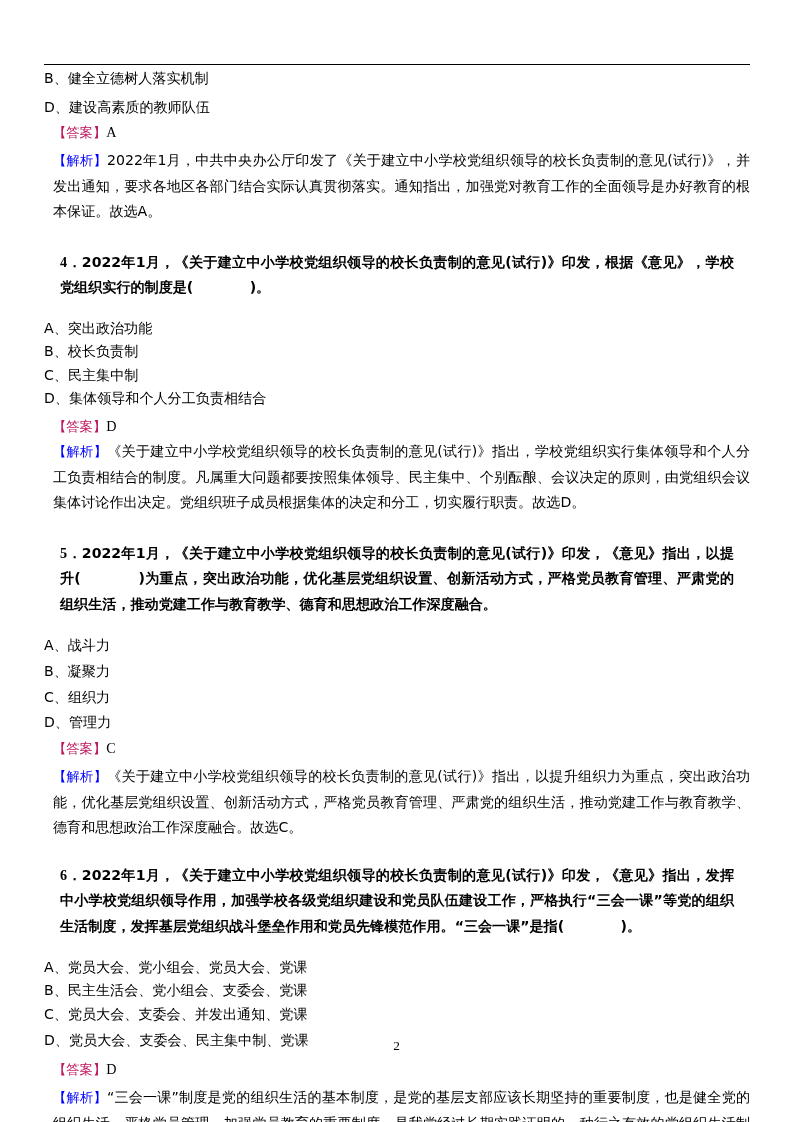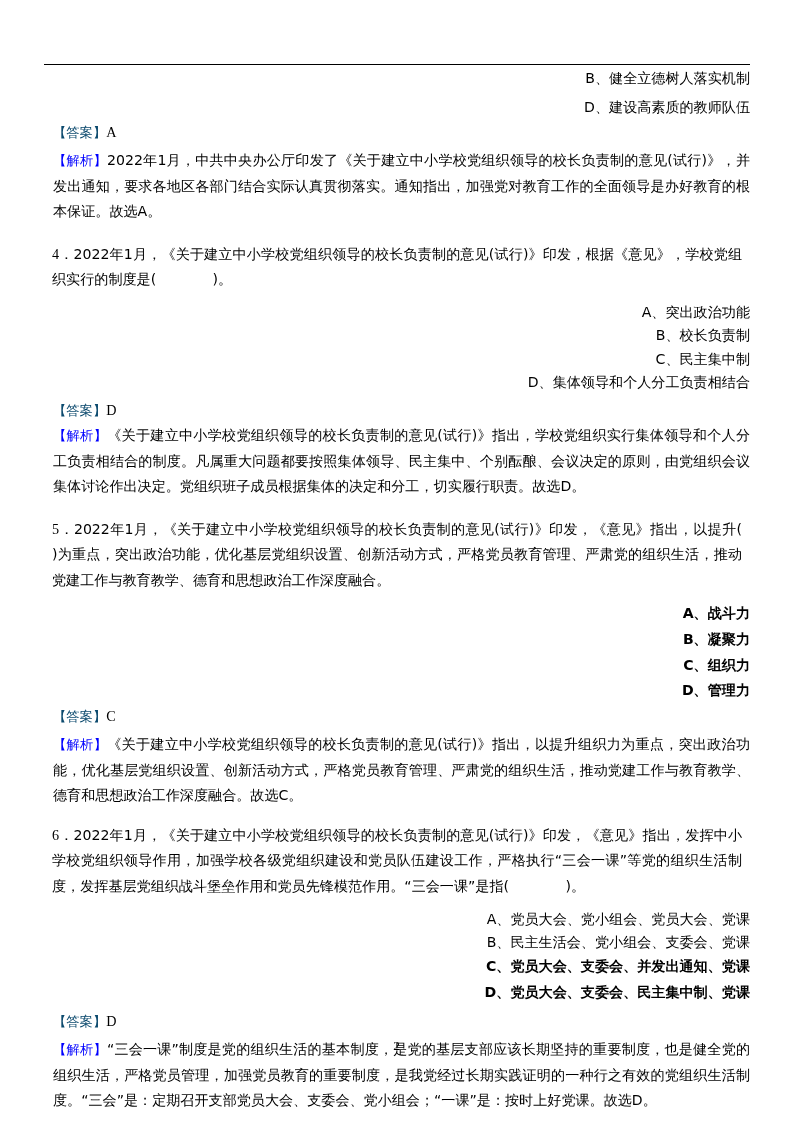--- a/index.html
+++ b/index.html
@@ -34,62 +34,61 @@
     margin: 0 0 2px 0;
   }
   .opt {
     font-size: 14.2px;
     line-height: 23.4px;
     margin: 0;
     white-space: pre-wrap;
   }
   .opt-loose {
     line-height: 25.6px;
-    font-weight: bold;
   }
   .qstem {
     font-size: 14.2px;
     line-height: 25.6px;
     text-align: justify;
     text-justify: inter-ideograph;
-    margin: 8px;
+    margin: 16px;
     white-space: pre-wrap;
     word-break: break-all;
+    font-weight: bold;
   }
   .ans-line {
     font-size: 14.2px;
     line-height: 25.5px;
     margin: 0;
     padding-left: 9px;
     white-space: pre-wrap;
   }
   .ana-line {
     font-size: 14.2px;
     line-height: 25.5px;
     margin: 0;
     padding-left: 9px;
     text-align: justify;
     text-justify: inter-ideograph;
     white-space: pre-wrap;
     word-break: break-all;
   }
   .lbl-answer {
-    color: #0c4a6e;
+    color: #be185d;
     font-family: "DejaVu Sans", "Liberation Sans", sans-serif;
     font-size: 13.3px;
   }
   .lbl-analysis {
     color: #0000FF;
     font-family: Liberation Serif, serif;
     font-size: 13.3px;
   }
   .cn {
     font-family: "DejaVu Sans", "Liberation Sans", sans-serif;
     font-size: 14.1px;
-    text-align: right;
   }
   .ltr {
     font-family: "Liberation Serif", "DejaVu Serif", serif;
     font-size: 14.2px;
   }
   .gap-sm { height: 6px; }
   .gap-md { height: 9px; }
   .gap-xs { height: 3px; }
   .page-number {
     position: absolute;

